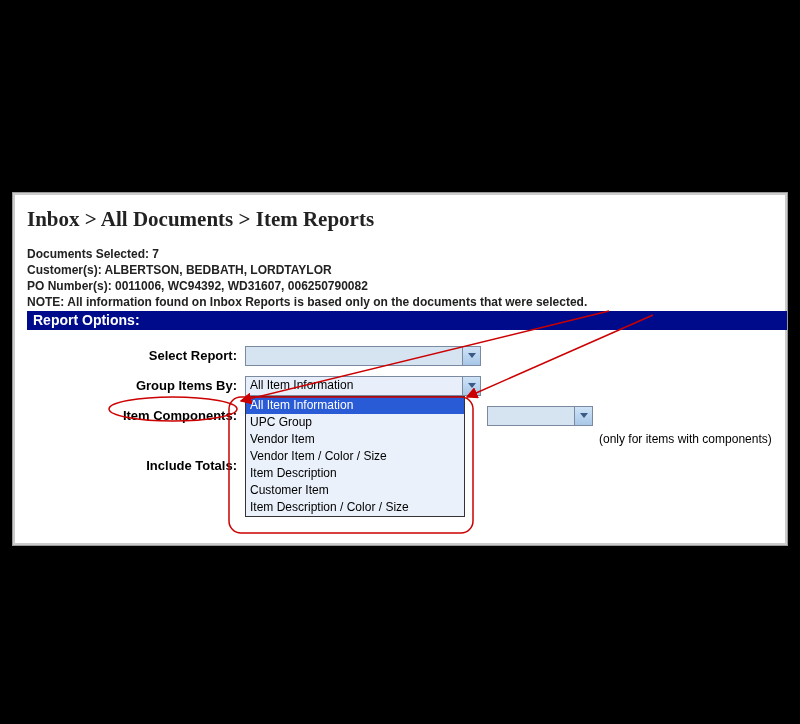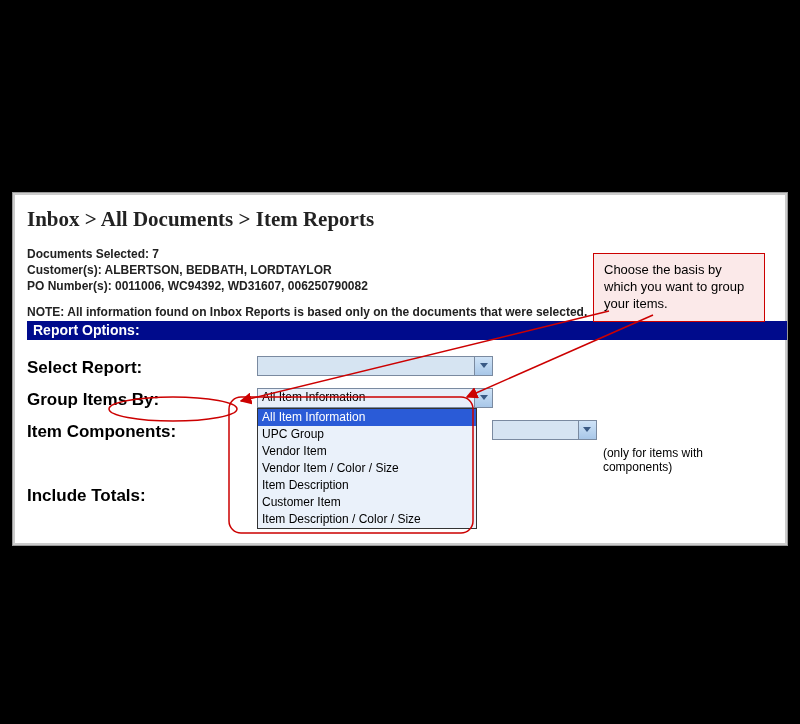--- a/index.html
+++ b/index.html
@@ -31,21 +31,21 @@
     font-size: 21px;
     color: #222;
     margin: 0 0 14px 0;
     font-family: Liberation Serif, serif;
   }
   .meta {
     font-size: 12px;
     font-weight: bold;
     color: #222;
     line-height: 1.35;
-    margin-bottom: 10px;
+    margin-bottom: 0;
   }
   .note {
     font-size: 12px;
     font-weight: bold;
     color: #222;
     margin-bottom: 0;
   }
   .section-bar {
     background: #000b8c;
     color: #fff;
@@ -58,25 +58,25 @@
     padding-top: 16px;
     font-size: 13px;
   }
   .row {
     display: flex;
     align-items: flex-start;
     margin-bottom: 10px;
   }
   .label {
     width: 210px;
-    text-align: left;
-    font-weight: bold;
-    padding-right: 20px;
+    text-align: right;
+    font-weight: bold;
+    padding-right: 8px;
     padding-top: 2px;
-    font-size: 17px;
+    font-size: 13px;
   }
   .select-box {
     background: #d6e4f2;
     border: 1px solid #7a8aa0;
     height: 20px;
     box-sizing: border-box;
     position: relative;
     font-size: 12px;
     padding: 1px 20px 1px 4px;
     display: inline-block;
@@ -197,21 +197,20 @@
         </div>
         <div class="side-note">(only for items with components)</div>
       </div>
 
       <div class="row">
         <div class="label">Include Totals:</div>
       </div>
 
     </div>
 
-    <div class="callout-box">Choose the basis by which you want to group your items.</div>
 
     <svg class="overlay" width="774" height="352">
       <defs>
         <marker id="arrowhead" markerWidth="8" markerHeight="8" refX="7" refY="4" orient="auto">
           <path d="M0,0 L8,4 L0,8 Z" fill="#cc0000"></path>
         </marker>
       </defs>
 
       <ellipse cx="160" cy="216" rx="64" ry="12" fill="none" stroke="#cc0000" stroke-width="1.5"></ellipse>
 

